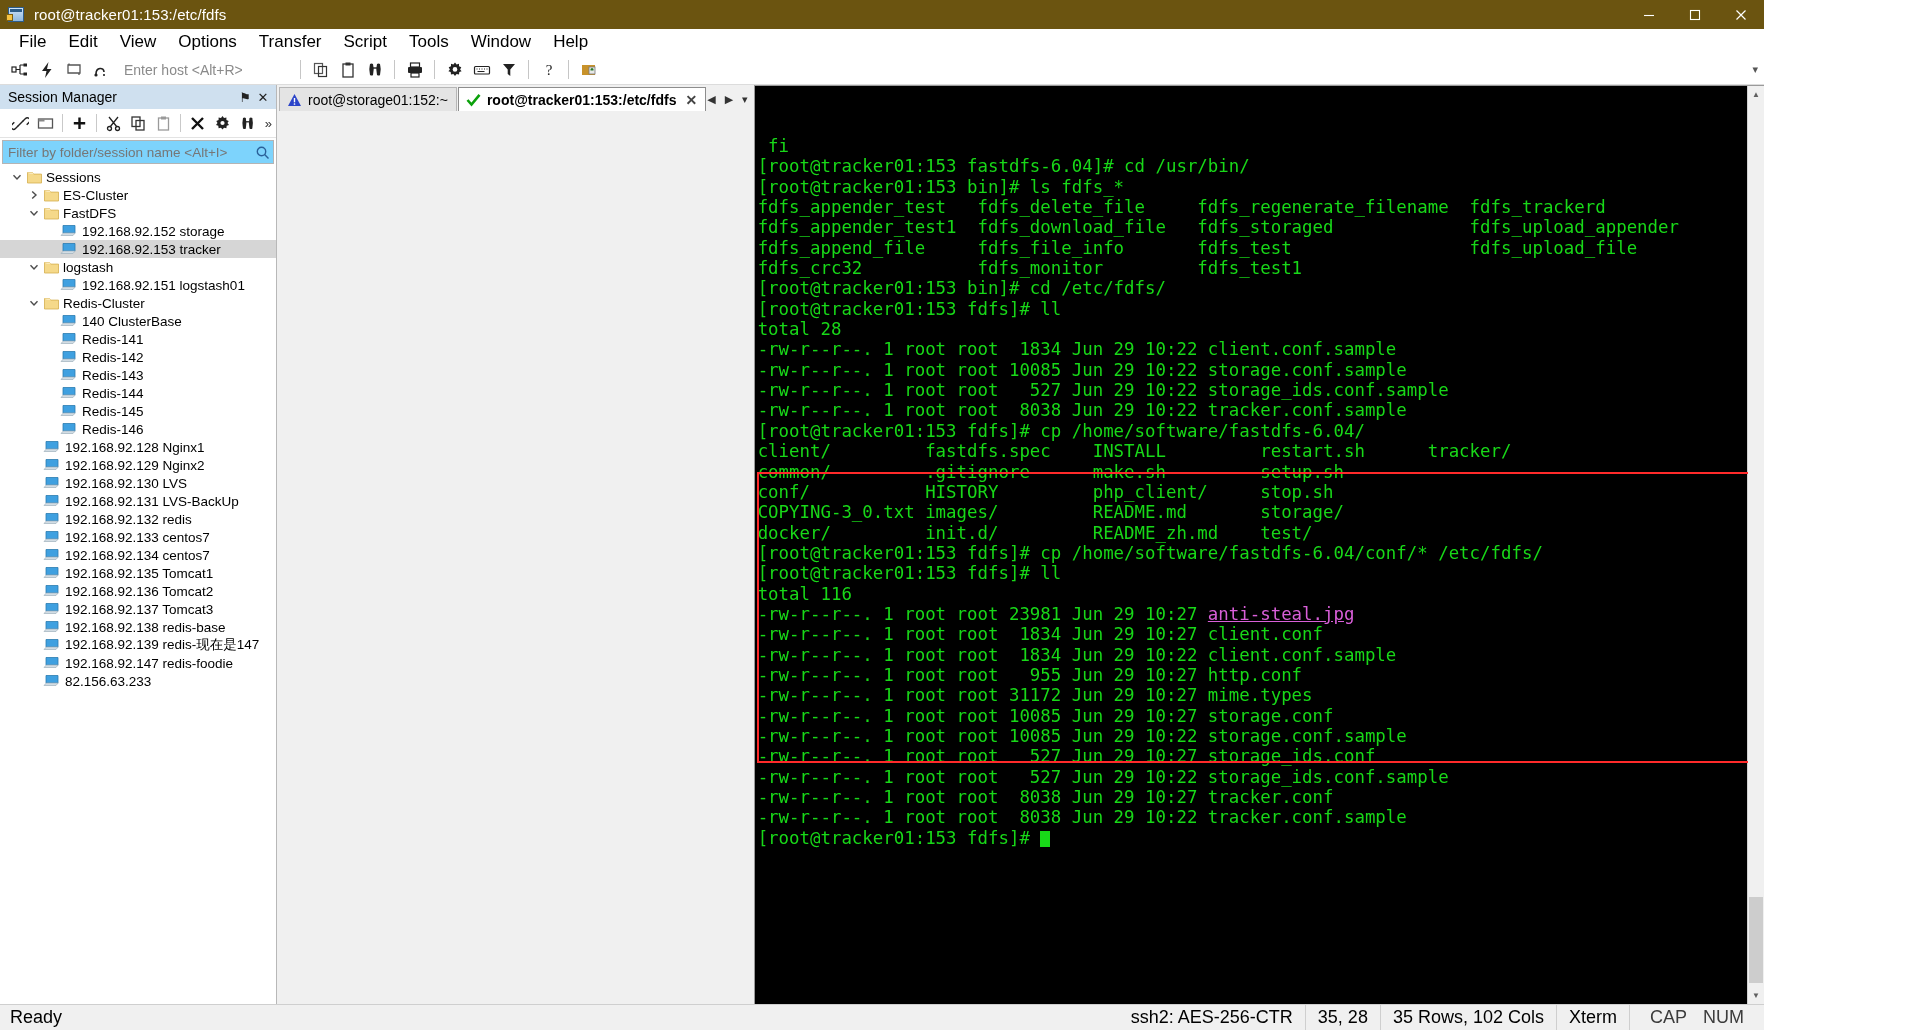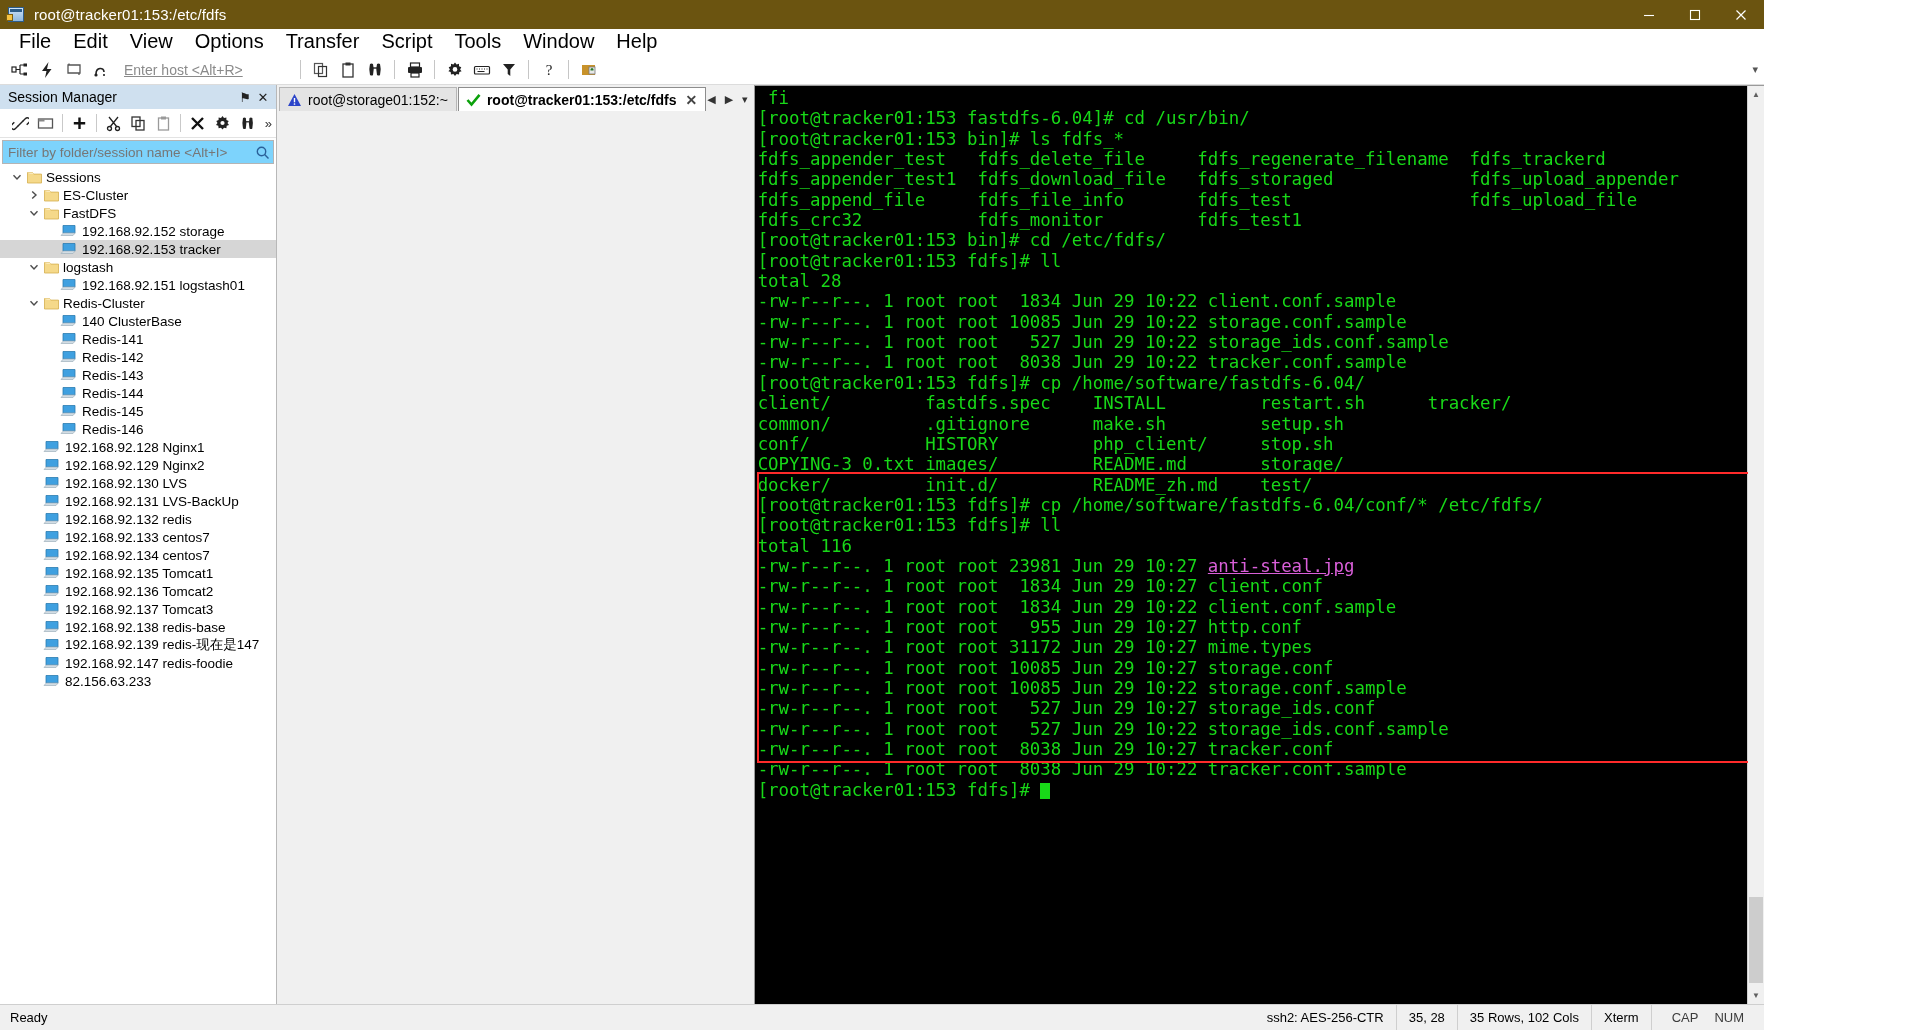--- a/index.html
+++ b/index.html
@@ -70,21 +70,21 @@
     height: 26px;
     background: #ffffff;
     display: flex;
     align-items: center;
     padding-left: 8px;
     flex: 0 0 26px;
     border-bottom: 1px solid #ffffff;
   }
   .menu-item {
     padding: 3px 11px;
-    font-size: 20px;
+    font-size: 17px;
     color: #000000;
     white-space: nowrap;
     cursor: default;
   }
 
   
   .toolbar {
     height: 30px;
     background: #ffffff;
     display: flex;
@@ -102,21 +102,20 @@
     width: 1px; height: 19px;
     background: #c6c6c6;
     margin: 0 6px;
   }
   .tb-hostbox {
     font-size: 14px;
     color: #8a8a8a;
     padding: 0 10px;
     white-space: nowrap;
     min-width: 180px;
-    text-decoration: underline;
   }
   .tb-right-caret {
     margin-left: auto;
     margin-right: 6px;
     color: #555;
     font-size: 11px;
   }
 
   
   .body {
@@ -298,20 +297,21 @@
     background: #000000;
     color: #18d818;
     font-family: "DejaVu Sans Mono", "Liberation Mono", monospace;
     font-size: 17.4px;
     line-height: 20.35px;
     padding: 2px 0 0 3px;
     white-space: pre;
     overflow: hidden;
     position: relative;
     letter-spacing: 0px;
+    margin-top: 48px;
   }
   .term .ln { display: block; height: 20.35px; }
   .c-grn  { color: #18d818; }
   .c-mag  { color: #d95fd9; text-decoration: underline; }
   .cursor {
     display: inline-block;
     width: 10px; height: 16px;
     background: #18d818;
     vertical-align: -3px;
   }
@@ -348,21 +348,21 @@
   }
 
   
   .statusbar {
     height: 26px;
     flex: 0 0 26px;
     background: #f0f0f0;
     border-top: 1px solid #cfcfcf;
     display: flex;
     align-items: center;
-    font-size: 13px;
+    font-size: 18px;
     color: #000;
   }
   .sb-ready { padding-left: 10px; min-width: 120px; }
   .sb-flex { flex: 1 1 auto; }
   .sb-cell {
     padding: 0 12px;
     white-space: nowrap;
     border-left: 1px solid #cfcfcf;
     height: 26px;
     display: flex; align-items: center;

